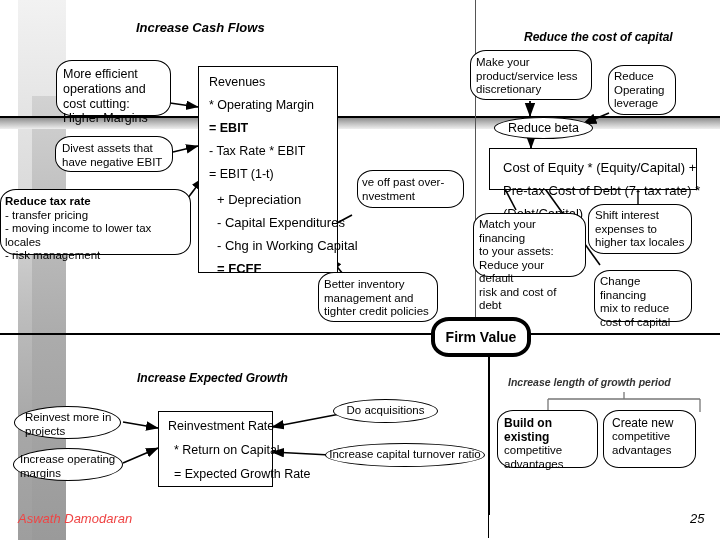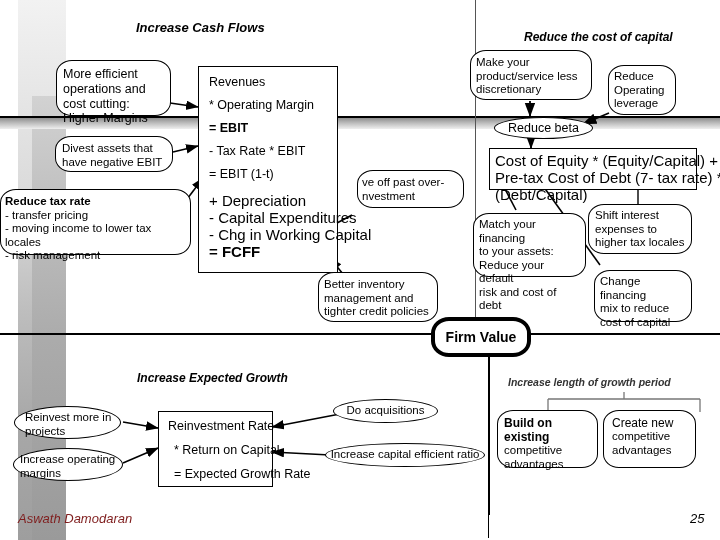--- a/index.html
+++ b/index.html
@@ -22,30 +22,30 @@
   .vline-thick{position:absolute;left:488px;top:345px;width:2px;height:170px;background:#000;}
   .vline-foot{position:absolute;left:488px;top:498px;width:1px;height:40px;background:#000;}
 
   
   .node{position:absolute;box-sizing:border-box;background:#fff;border:1px solid #000;
     line-height:1.18;}
   .round{border-radius:16px/14px;}
   .pill{border-radius:50%/50%;}
   .heading{position:absolute;font-style:italic;font-weight:bold;color:#000;
     white-space:nowrap;background:transparent;}
-  .ftr{position:absolute;font-style:italic;color:#7f1d1d;}
+  .ftr{position:absolute;font-style:italic;color:#ef4444;}
   .t11{font-size:11.5px;}
   .t12{font-size:12.5px;}
 
   .pad{padding:4px 6px;}
 
   
   .formula-box{position:absolute;border:1.6px solid #000;background:#fff;box-sizing:border-box;}
   .formula-box .ln{margin:0 0 9px 0;font-size:12.5px;white-space:nowrap;}
-  .formula-box .tight{margin:0;font-size:15px;white-space:nowrap;}
+  .formula-box .tight{margin:8px;font-size:13px;white-space:nowrap;}
 
   .firmvalue{position:absolute;border:4px solid #000;border-radius:18px/16px;background:#fff;
     display:flex;align-items:center;justify-content:center;font-weight:bold;font-size:14px;}
   svg.conn{position:absolute;left:0;top:0;width:720px;height:540px;overflow:visible;pointer-events:none;}
   .pagenum{position:absolute;font-style:italic;font-size:13px;}
 </style>
 </head>
 <body>
 
 <div id="slide">
@@ -202,21 +202,21 @@
   <div class="node pill t11" style="left:13px;top:448px;width:110px;height:33px;padding:4px 4px 0 6px;">
     <div>Increase operating</div>
     <div>margins</div>
   </div>
 
   <div class="node pill t11" style="left:333px;top:399px;width:105px;height:24px;display:flex;align-items:center;justify-content:center;">
     <span>Do acquisitions</span>
   </div>
 
   <div class="node pill t11" style="left:325px;top:443px;width:160px;height:24px;display:flex;align-items:center;justify-content:center;">
-    <span>Increase capital efficient ratio</span>
+    <span>Increase capital turnover ratio</span>
   </div>
 
   <div class="node round t11" style="left:497px;top:410px;width:101px;height:58px;padding:5px 4px 0 6px;">
     <div style="font-weight:bold;font-size:12px;">Build on existing</div>
     <div>competitive</div>
     <div>advantages</div>
   </div>
 
   <div class="node round t11" style="left:603px;top:410px;width:93px;height:58px;padding:5px 4px 0 8px;">
     <div style="font-size:12px;">Create new</div>

